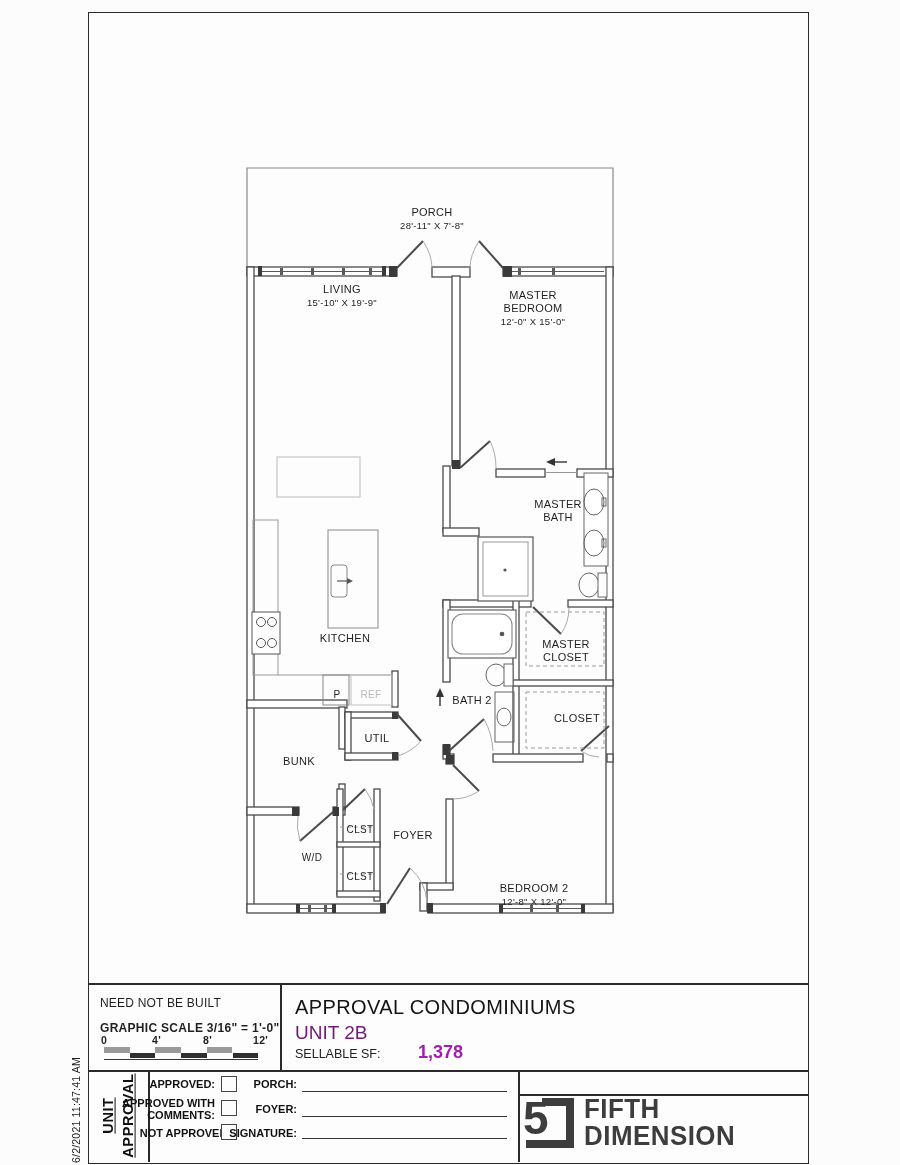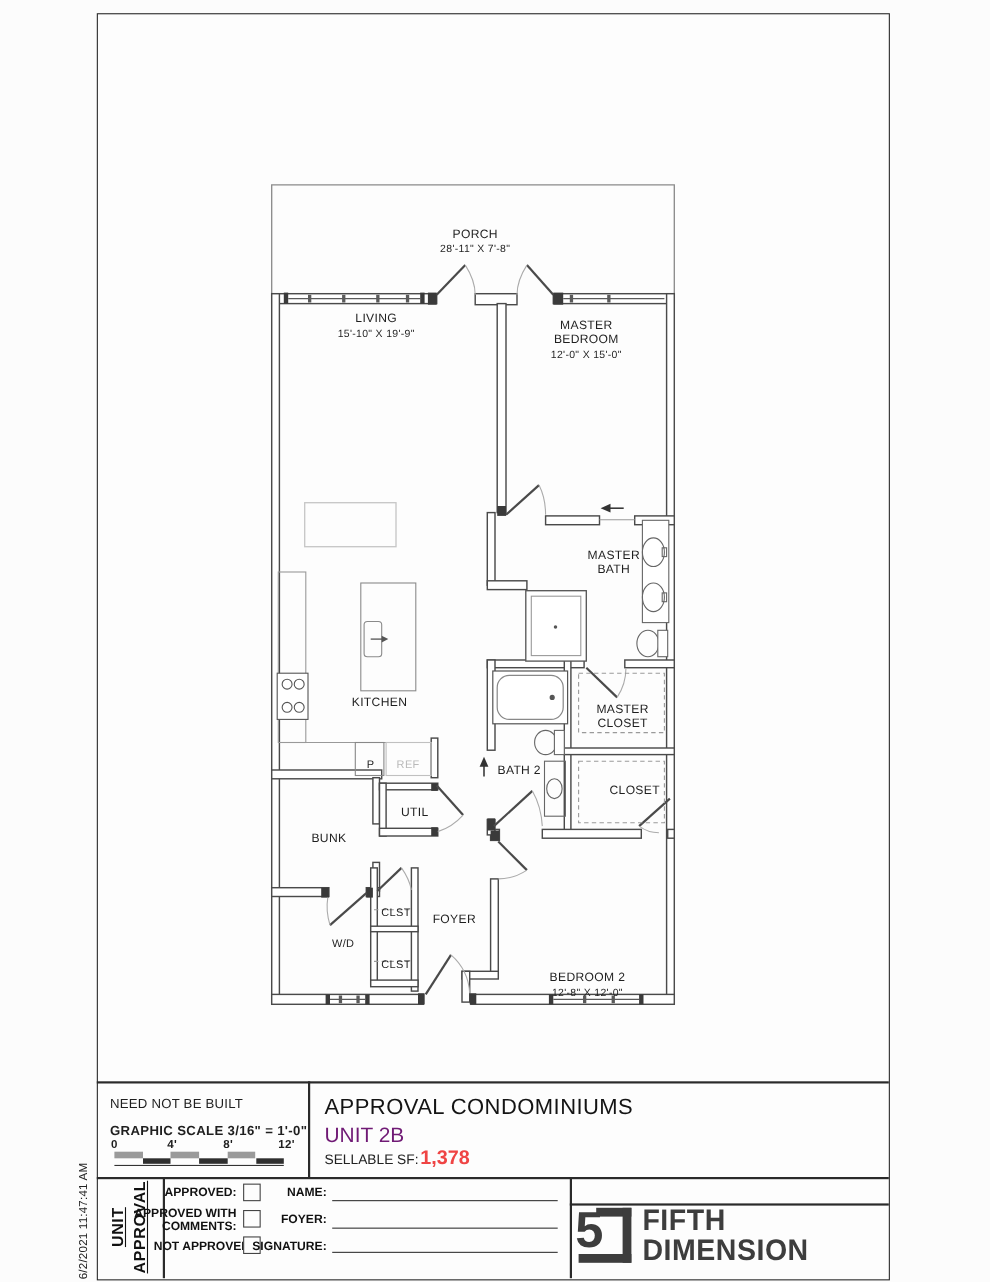--- a/index.html
+++ b/index.html
@@ -24,21 +24,21 @@
   .ref-label{fill:#b9b9b9;}
   
   .note-text{font-size:12px;letter-spacing:.2px;}
   .scale-label{font-size:12px;font-weight:700;}
   .scale-tick{font-size:10.5px;font-weight:700;}
   .scalebar{position:absolute;left:104px;top:1047px;width:154px;height:12px;border-bottom:1.8px solid #333;}
   .scalebar .seg{position:absolute;width:25.7px;height:5.5px;}
   .project-title{font-size:20px;letter-spacing:.4px;color:#141414;}
   .unit-title{font-size:19px;color:#701a75;}
   .sell-label{font-size:12.5px;color:#222;}
-  .sell-value{font-size:18px;font-weight:700;color:#ef4444;}
+  .sell-value{font-size:18px;font-weight:700;color:#a21caf;margin-left:36px;}
   
   .appr-label{font-size:11px;font-weight:700;color:#111;text-align:right;}
   .checkbox{position:absolute;width:14px;height:14px;border:1.6px solid #444;background:#fdfdfd;}
   .fill-line{position:absolute;height:1.2px;background:#333;}
   .vwrap{position:absolute;left:89px;top:1071px;width:59px;height:90px;display:flex;align-items:center;justify-content:center;}
   .vtext{transform:rotate(-90deg);white-space:nowrap;text-align:center;font-weight:700;font-size:14.5px;letter-spacing:.6px;color:#111;line-height:1.35;}
   .vtext span{text-decoration:underline;text-underline-offset:2px;}
   .stamp{position:absolute;left:70px;top:1163px;transform:rotate(-90deg);transform-origin:0 0;font-size:10.5px;color:#222;white-space:nowrap;letter-spacing:.2px;}
   
   .logo-mark{position:absolute;left:524px;top:1098px;width:50px;height:50px;}
@@ -312,21 +312,21 @@
 </div>
 
 <div class="abs appr-label" style="left:120px;top:1078px;width:95px;">APPROVED:</div>
 <div class="checkbox" style="left:221px;top:1076px;"></div>
 <div class="abs appr-label" style="left:100px;top:1097px;width:115px;">APPROVED WITH</div>
 <div class="abs appr-label" style="left:100px;top:1109px;width:115px;">COMMENTS:</div>
 <div class="checkbox" style="left:221px;top:1100px;"></div>
 <div class="abs appr-label" style="left:116px;top:1127px;width:115px;">NOT APPROVED:</div>
 <div class="checkbox" style="left:221px;top:1124px;"></div>
 
-<div class="abs appr-label" style="left:240px;top:1078px;width:57px;">NAME:</div>
+<div class="abs appr-label" style="left:240px;top:1078px;width:57px;">PORCH:</div>
 <div class="fill-line" style="left:302px;top:1091px;width:205px;"></div>
 <div class="abs appr-label" style="left:240px;top:1103px;width:57px;">FOYER:</div>
 <div class="fill-line" style="left:302px;top:1116px;width:205px;"></div>
 <div class="abs appr-label" style="left:228px;top:1127px;width:69px;">SIGNATURE:</div>
 <div class="fill-line" style="left:302px;top:1138px;width:205px;"></div>
 
 <div class="logo-mark">
   <div class="b-top"></div>
   <div class="b-right"></div>
   <div class="b-bottom"></div>

